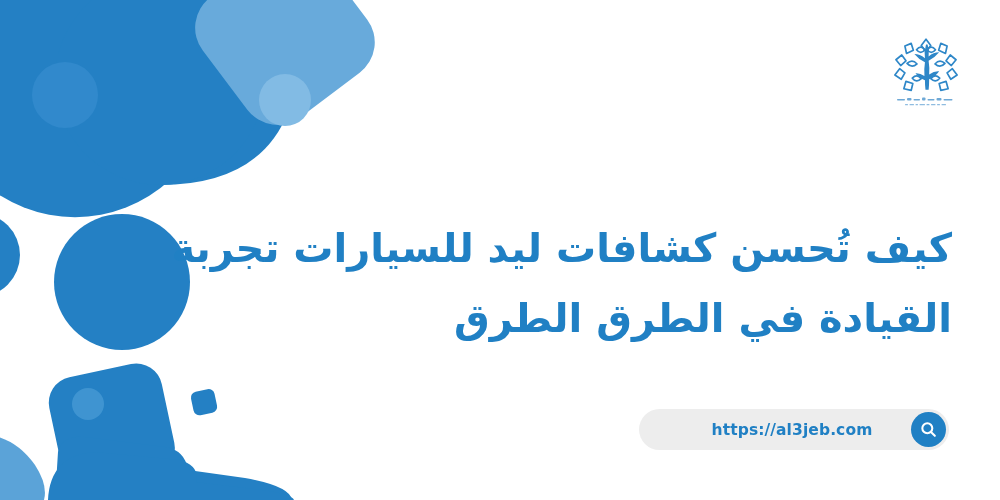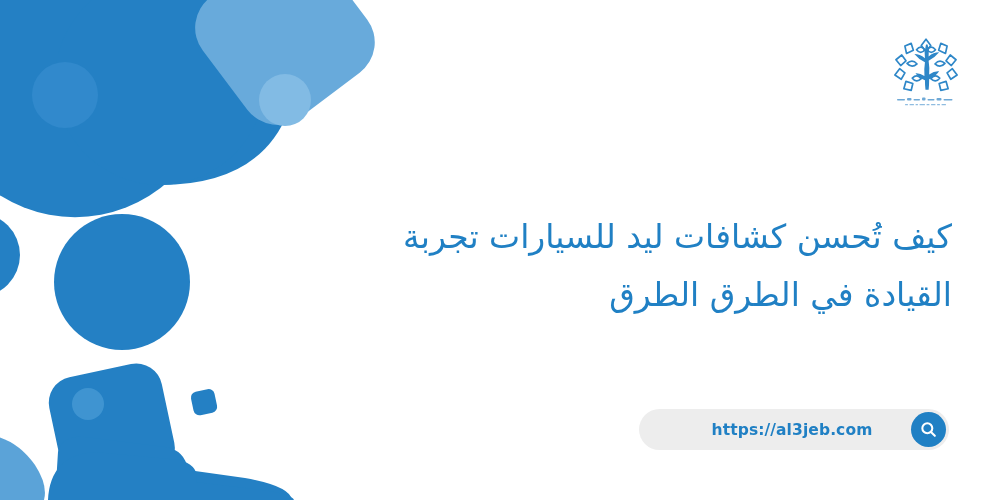--- a/index.html
+++ b/index.html
@@ -54,22 +54,22 @@
 
   
   .headline {
     position: absolute;
     right: 48px;
     top: 186px;
     width: 700px;
     text-align: right;
     direction: rtl;
     color: #2080C4;
-    font-size: 33px;
-    font-weight: normal;
+    font-size: 40px;
+    font-weight: bold;
     line-height: 1.75;
     letter-spacing: 0;
   }
   .headline .line {
     display: block;
     white-space: nowrap;
   }
 
   
   .url-bar {

